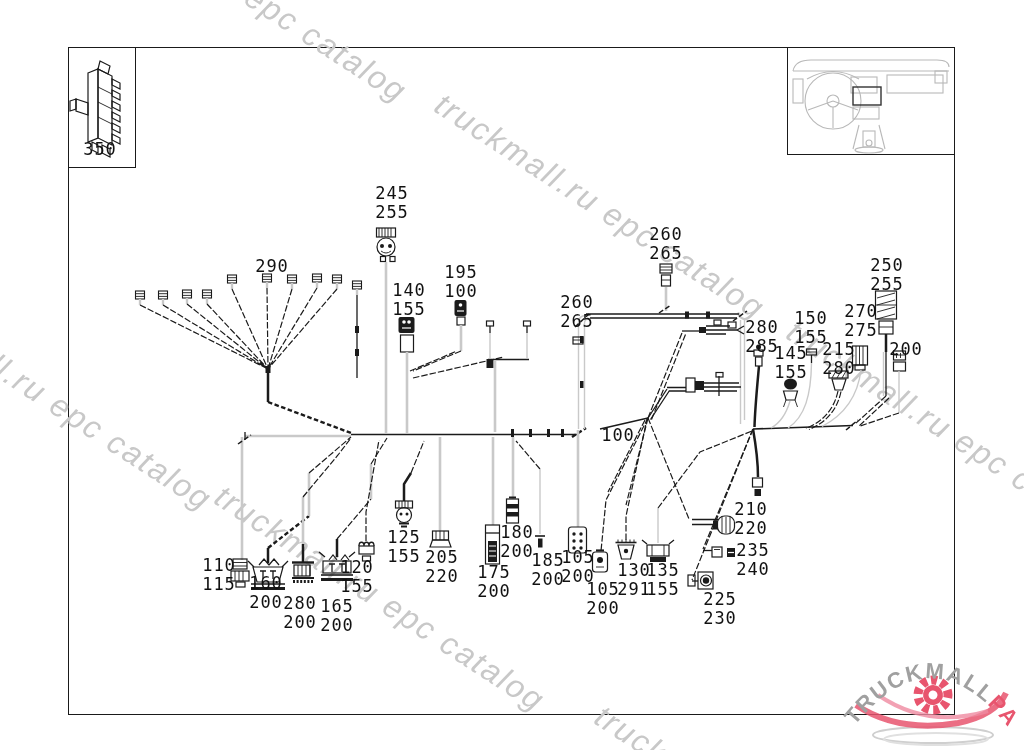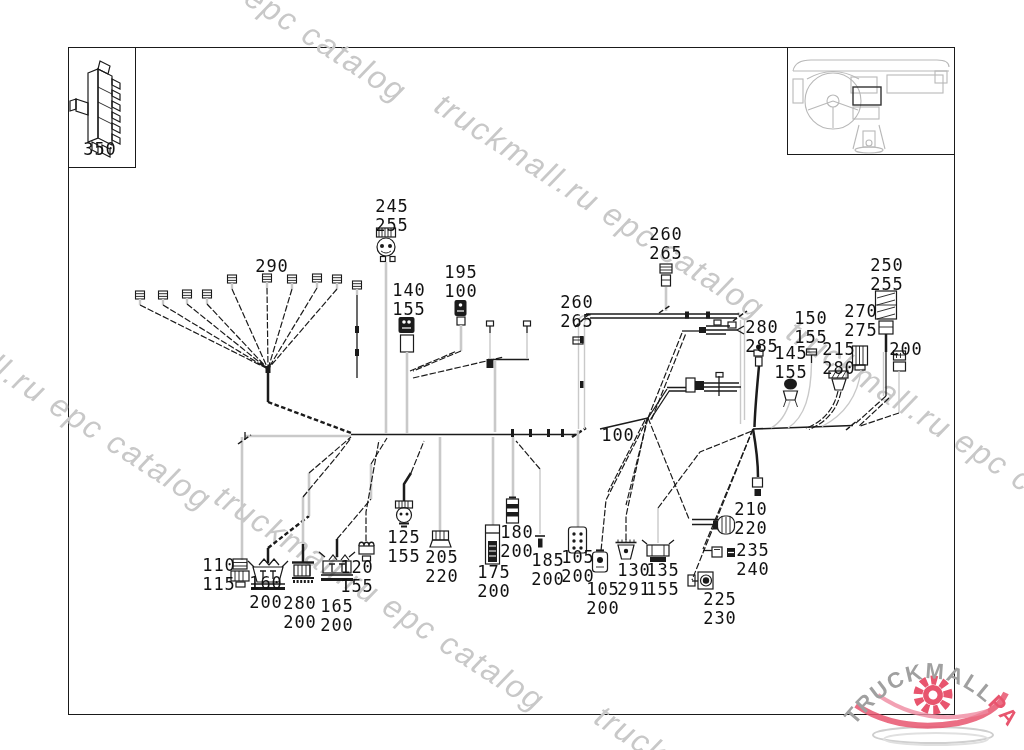--- a/index.html
+++ b/index.html
@@ -405,21 +405,21 @@
   <rect class="lt" x="66" y="60" width="26" height="12"></rect>
   <rect class="lt" x="100" y="28" width="56" height="18"></rect>
   <rect class="lt" x="148" y="24" width="12" height="12"></rect>
   <path class="lt" d="M72,78 L66,102 M92,78 L98,102"></path>
   <rect class="lt" x="76" y="84" width="12" height="16"></rect>
   <circle class="lt" cx="82" cy="96" r="3"></circle>
   <ellipse class="lt" cx="82" cy="103" rx="14" ry="3"></ellipse>
 </svg>
 
 <div class="lbl" style="left:272px;top:257px">290</div>
-<div class="lbl" style="left:392px;top:197px">245
+<div class="lbl" style="left:392px;top:184px">245
 255</div>
 <div class="lbl" style="left:409px;top:281px">140
 155</div>
 <div class="lbl" style="left:461px;top:263px">195
 100</div>
 <div class="lbl" style="left:577px;top:293px">260
 265</div>
 <div class="lbl" style="left:666px;top:225px">260
 265</div>
 <div class="lbl" style="left:618px;top:426px">100</div>

